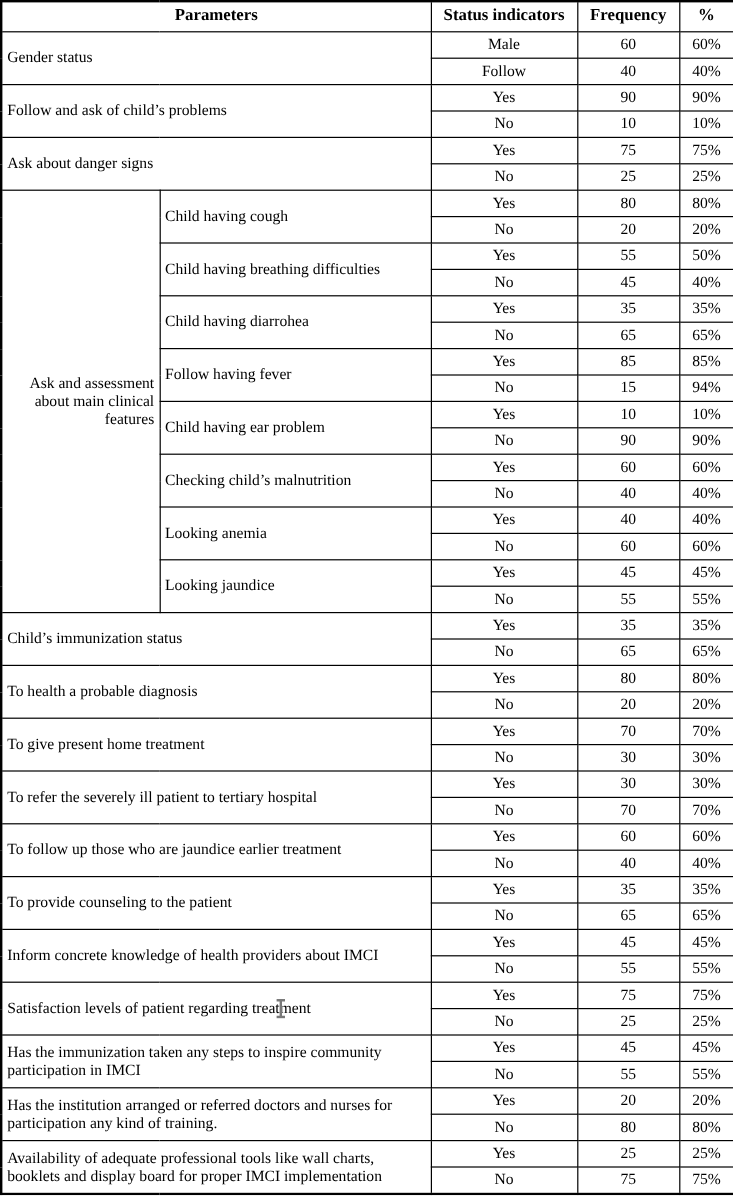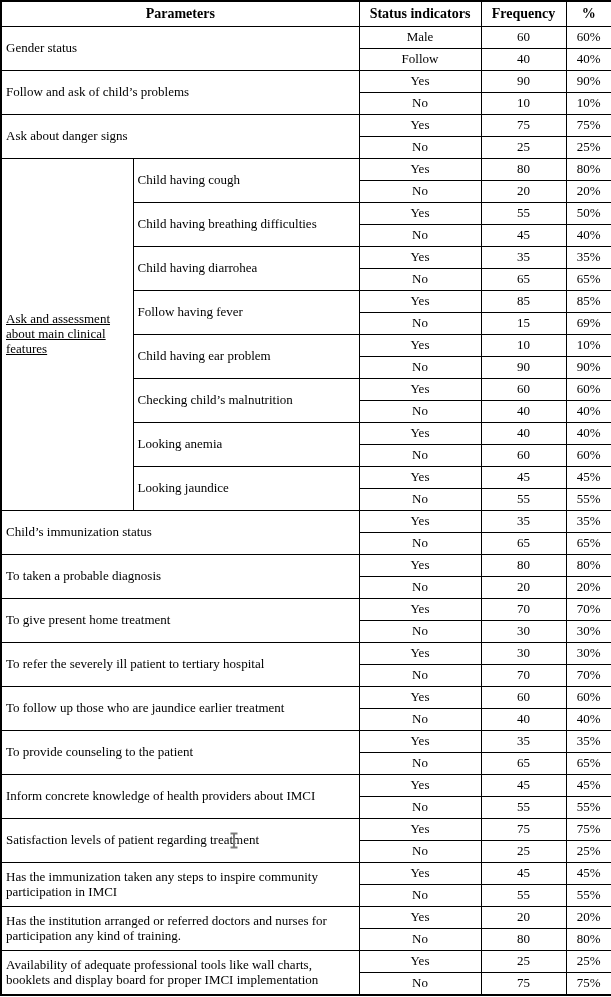--- a/index.html
+++ b/index.html
@@ -21,21 +21,21 @@
   }
   table.survey th {
     font-weight: bold;
     text-align: center;
     height: 24px;
     font-size: 14px;
     font-family: Liberation Serif, serif;
   }
   table.survey td { height: 21px; }
   td.param { text-align: left; padding-left: 8px; }
-  td.group-label { text-align: left; padding: 0 6px; text-decoration: underline; }
+  td.group-label { text-align: right; padding: 0 6px; }
   td.center { text-align: center; }
   
   .ibeam {
     position: absolute;
     width: 10px;
     height: 17px;
     pointer-events: none;
   }
 </style>
 </head>
@@ -127,21 +127,21 @@
       </tr>
       <tr>
         <td class="param" rowspan="2">Follow having fever</td>
         <td class="center">Yes</td>
         <td class="center">85</td>
         <td class="center">85%</td>
       </tr>
       <tr>
         <td class="center">No</td>
         <td class="center">15</td>
-        <td class="center">69%</td>
+        <td class="center">94%</td>
       </tr>
       <tr>
         <td class="param" rowspan="2">Child having ear problem</td>
         <td class="center">Yes</td>
         <td class="center">10</td>
         <td class="center">10%</td>
       </tr>
       <tr>
         <td class="center">No</td>
         <td class="center">90</td>
@@ -185,21 +185,21 @@
         <td class="center">Yes</td>
         <td class="center">35</td>
         <td class="center">35%</td>
       </tr>
       <tr>
         <td class="center">No</td>
         <td class="center">65</td>
         <td class="center">65%</td>
       </tr>
       <tr>
-        <td class="param" rowspan="2" colspan="2">To taken a probable diagnosis</td>
+        <td class="param" rowspan="2" colspan="2">To health a probable diagnosis</td>
         <td class="center">Yes</td>
         <td class="center">80</td>
         <td class="center">80%</td>
       </tr>
       <tr>
         <td class="center">No</td>
         <td class="center">20</td>
         <td class="center">20%</td>
       </tr>
       <tr>

